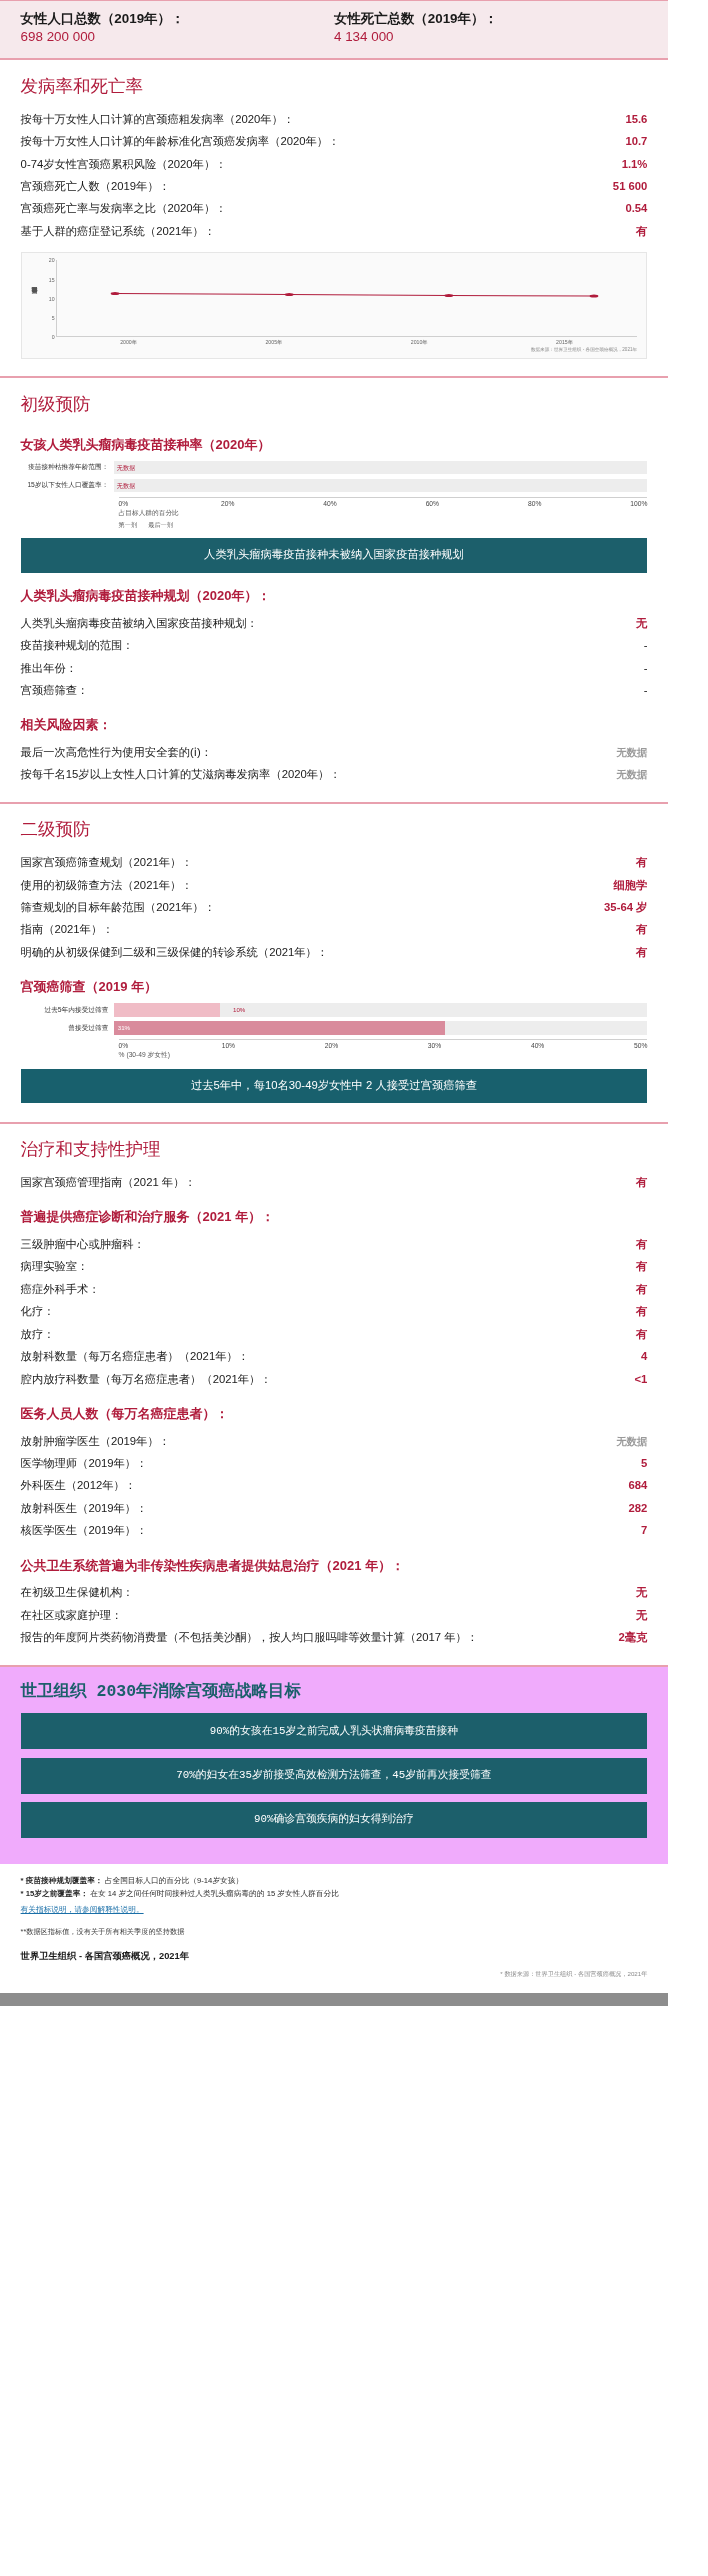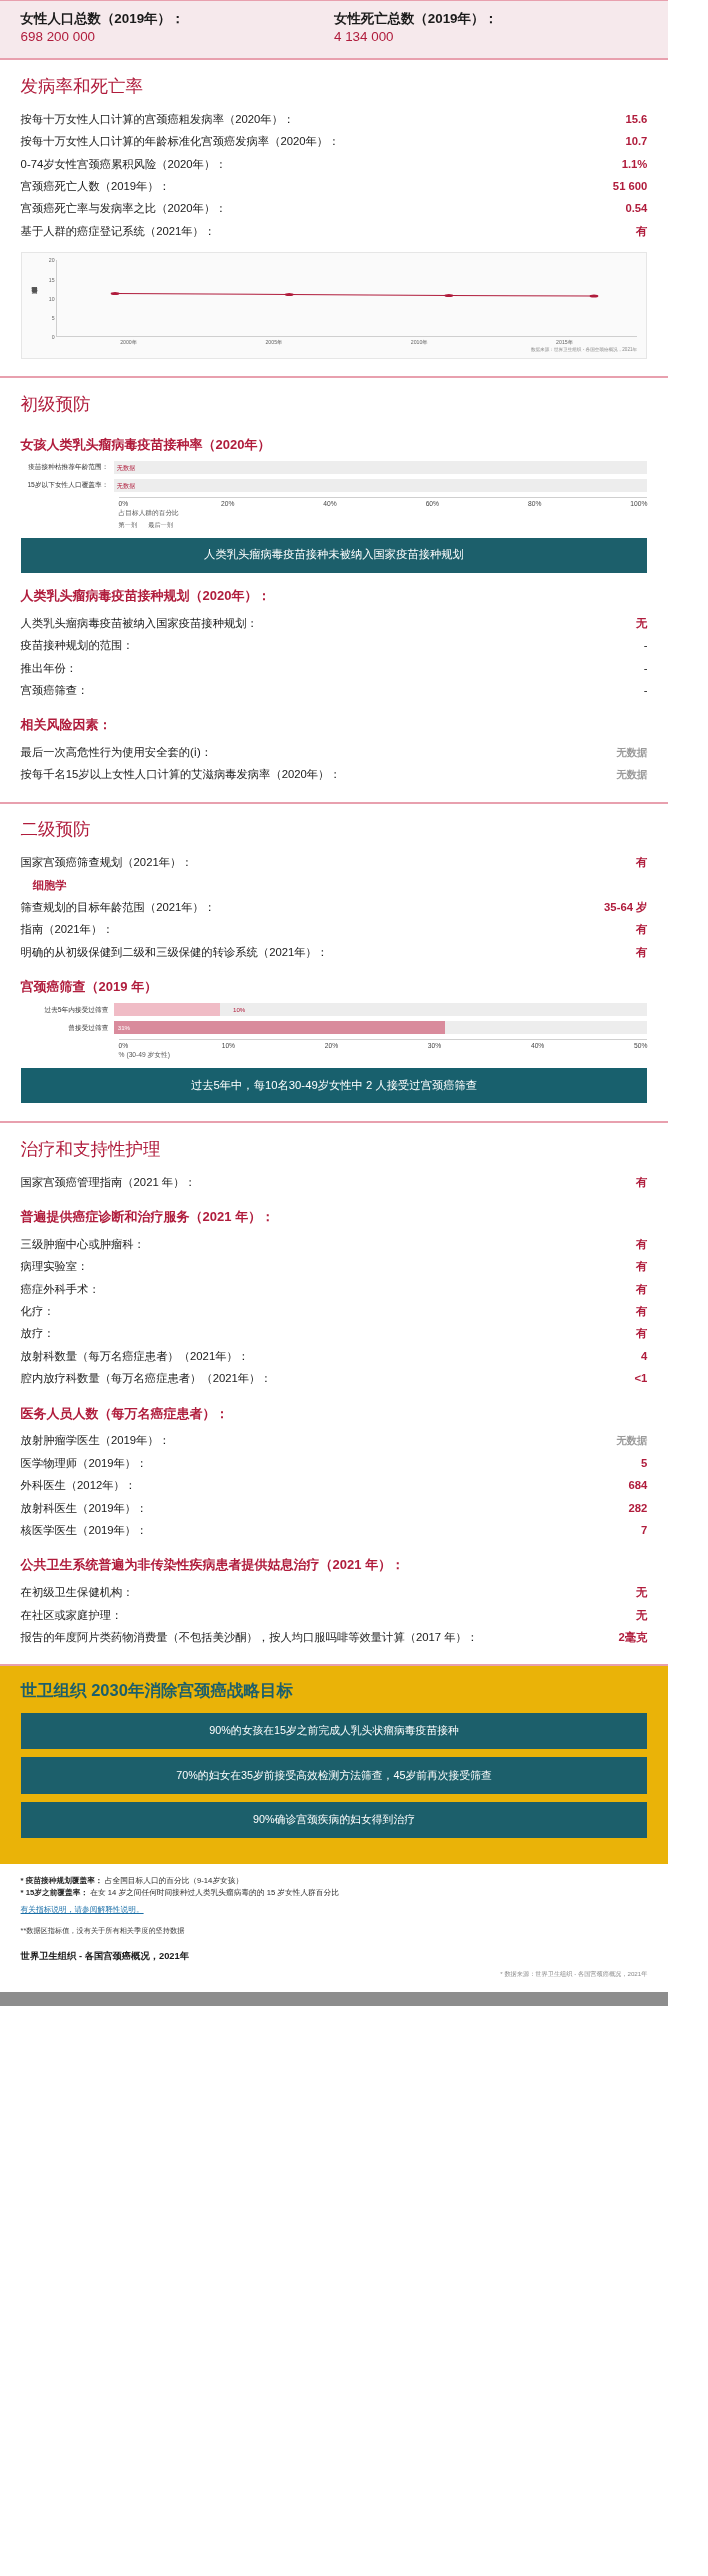--- a/index.html
+++ b/index.html
@@ -183,23 +183,24 @@
     text-align: center;
     font-size: 11.3px;
     padding: 9.3px 15.5px;
     margin: 8.2px 0 3.1px 0;
     line-height: 1.4;
   }
   .banner.teal2 { background: #18606d; }
 
   
   .goals {
-    background: #eab308;
+    background: #f0abfc;
     border-top: 2.1px solid #e8a0ae;
     padding: 13.4px 20.6px 17.5px 20.6px;
+    font-family: Liberation Mono, monospace;
   }
   .goals h2 {
     font-size: 16.5px;
     color: #1c5f6b;
     margin: 0 0 11.3px 0;
     font-weight: bold;
   }
   .goal-box {
     background: #1c5f6b;
     color: #fff;
@@ -378,20 +379,21 @@
   </div>
 
   <div class="section">
     <h2 class="sec-title">二级预防</h2>
     <div class="rows">
       <div class="row">
         <div class="k">国家宫颈癌筛查规划（2021年）：</div>
         <div class="v">有</div>
       </div>
       <div class="row">
+        <div class="k">使用的初级筛查方法（2021年）：</div>
         <div class="v">细胞学</div>
       </div>
       <div class="row">
         <div class="k">筛查规划的目标年龄范围（2021年）：</div>
         <div class="v">35-64 岁</div>
       </div>
       <div class="row">
         <div class="k">指南（2021年）：</div>
         <div class="v">有</div>
       </div>

